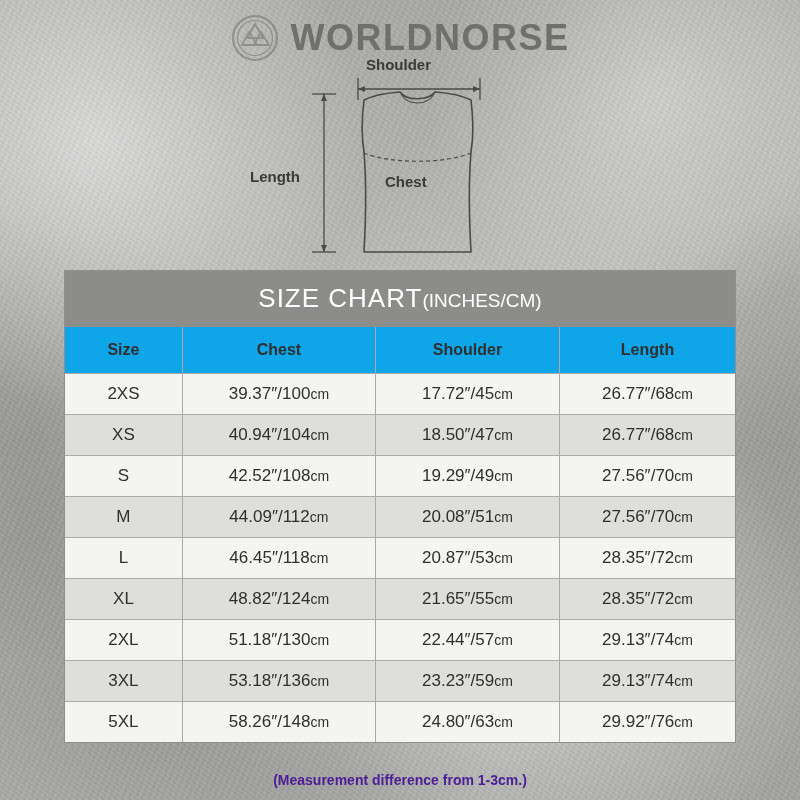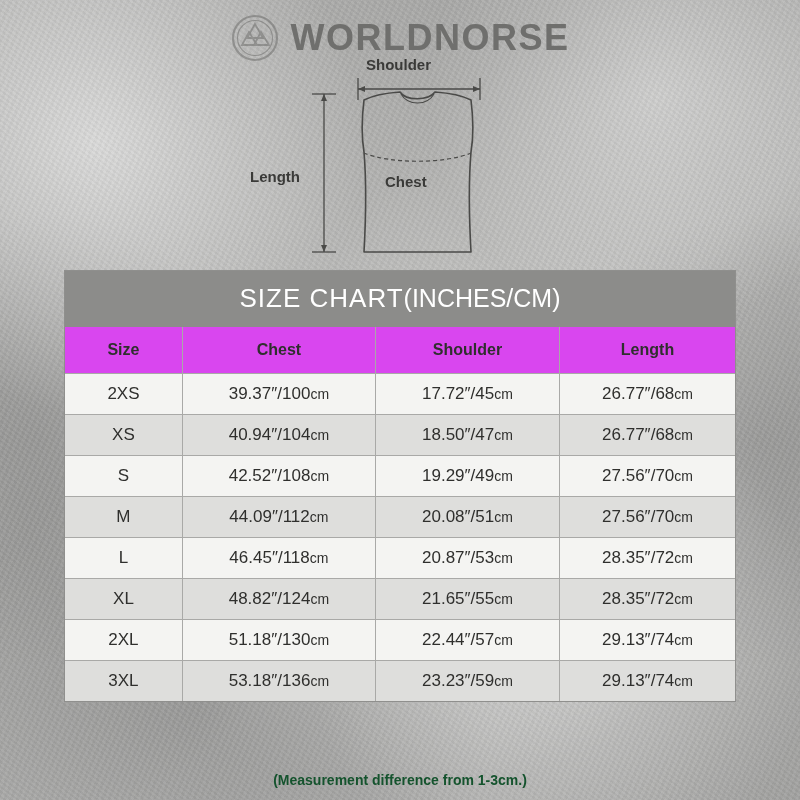--- a/index.html
+++ b/index.html
@@ -56,40 +56,40 @@
   
   .chart-wrap {
     position:absolute; left:64px; top:270px; width:672px;
     border:1px solid #8f8f8d;
     background:rgba(255,255,255,0.0);
   }
   .chart-title {
     background:#8c8c8a; color:#ffffff; text-align:center;
     padding:12px 0 13px; font-size:26px; letter-spacing:1px;
   }
-  .chart-title .small { font-size:25px; letter-spacing:0; }
+  .chart-title .small { font-size:19px; letter-spacing:0; }
   table { width:100%; border-collapse:collapse; }
   th, td {
     text-align:center; color:#2f2f2d;
     border-right:1px solid #a9a9a7;
     border-bottom:1px solid #a9a9a7;
   }
   th:last-child, td:last-child { border-right:none; }
   thead th {
-    background:#d946ef; font-size:16px; font-weight:bold; padding:14px 17px;
+    background:#0ea5e9; font-size:16px; font-weight:bold; padding:14px 17px;
   }
   tbody td { font-size:17px; padding:10px 4px; }
   tbody tr:nth-child(odd)  td { background:#f4f4f2; }
   tbody tr:nth-child(even) td { background:#dededc; }
   tbody tr:last-child td { border-bottom:none; }
   .unit { font-size:14px; }
   .in { font-style:normal; }
   .note {
     position:absolute; left:0; right:0; top:772px;
-    text-align:center; font-size:14px; font-weight:bold; color:#14532d;
+    text-align:center; font-size:14px; font-weight:bold; color:#4c1d95;
   }
 </style>
 </head>
 <body>
 
 <div class="bg"></div>
 
 <div class="page">
 
   <div class="brand">
@@ -202,18 +202,24 @@
           <td><span>51.18</span><span class="in">″</span>/<span>130</span><span class="unit">cm</span></td>
           <td><span>22.44</span><span class="in">″</span>/<span>57</span><span class="unit">cm</span></td>
           <td><span>29.13</span><span class="in">″</span>/<span>74</span><span class="unit">cm</span></td>
         </tr>
         <tr>
           <td>3XL</td>
           <td><span>53.18</span><span class="in">″</span>/<span>136</span><span class="unit">cm</span></td>
           <td><span>23.23</span><span class="in">″</span>/<span>59</span><span class="unit">cm</span></td>
           <td><span>29.13</span><span class="in">″</span>/<span>74</span><span class="unit">cm</span></td>
         </tr>
+        <tr>
+          <td>5XL</td>
+          <td><span>58.26</span><span class="in">″</span>/<span>148</span><span class="unit">cm</span></td>
+          <td><span>24.80</span><span class="in">″</span>/<span>63</span><span class="unit">cm</span></td>
+          <td><span>29.92</span><span class="in">″</span>/<span>76</span><span class="unit">cm</span></td>
+        </tr>
       </tbody>
     </table>
   </div>
 
   <div class="note">(Measurement difference from 1-3cm.)</div>
 </div>
 
 </body></html>

